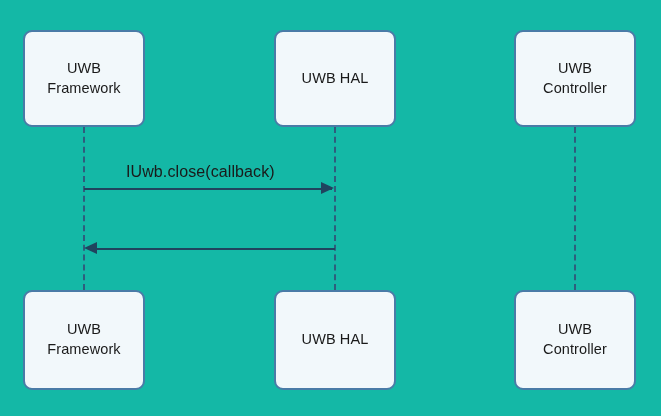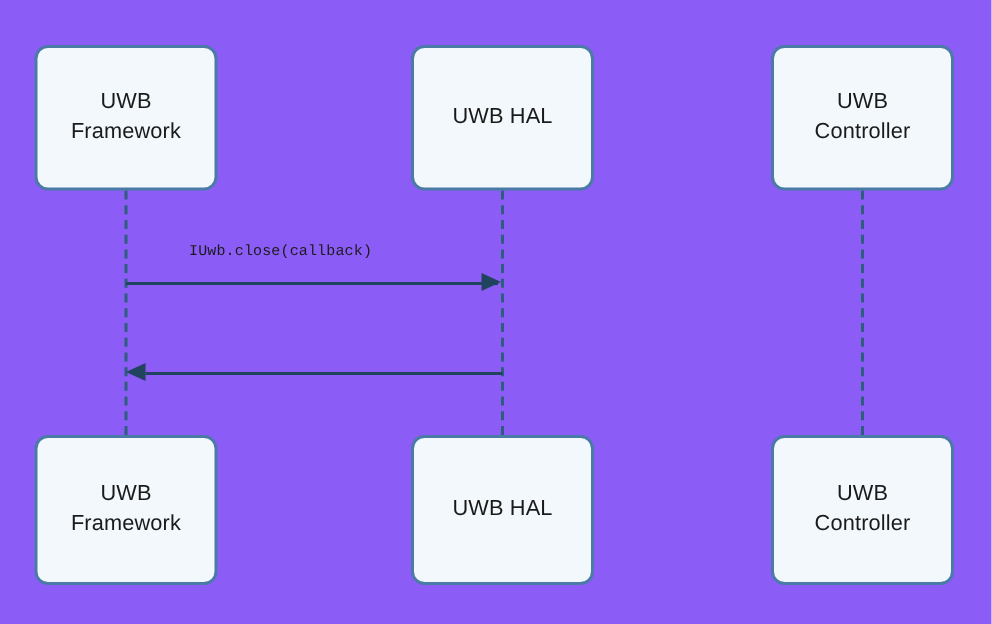--- a/index.html
+++ b/index.html
@@ -7,21 +7,21 @@
     padding: 0;
     background: #ffffff;
   }
   body {
     font-family: "Liberation Sans", sans-serif;
   }
   #canvas {
     position: relative;
     width: 661px;
     height: 416px;
-    background: #8b5cf6;
+    background: #14b8a6;
     overflow: hidden;
   }
   .lifeline {
     position: absolute;
     width: 0;
     border-left: 2px dashed #2e5d7d;
     top: 127px;
     height: 163px;
   }
   .actor-box {
@@ -62,24 +62,23 @@
     border-left: 13px solid #20435e;
   }
   .arrowhead.left {
     border-top: 6px solid transparent;
     border-bottom: 6px solid transparent;
     border-right: 13px solid #20435e;
   }
   .msg-label {
     position: absolute;
     color: #1a1a1a;
-    font-size: 10px;
+    font-size: 16px;
     white-space: nowrap;
     letter-spacing: 0.1px;
-    font-family: Liberation Mono, monospace;
   }
 </style>
 </head>
 <body>
 
 <div id="canvas">
 
   <div class="lifeline" style="left:83px;"></div>
   <div class="lifeline" style="left:334px;"></div>
   <div class="lifeline" style="left:574px;"></div>

